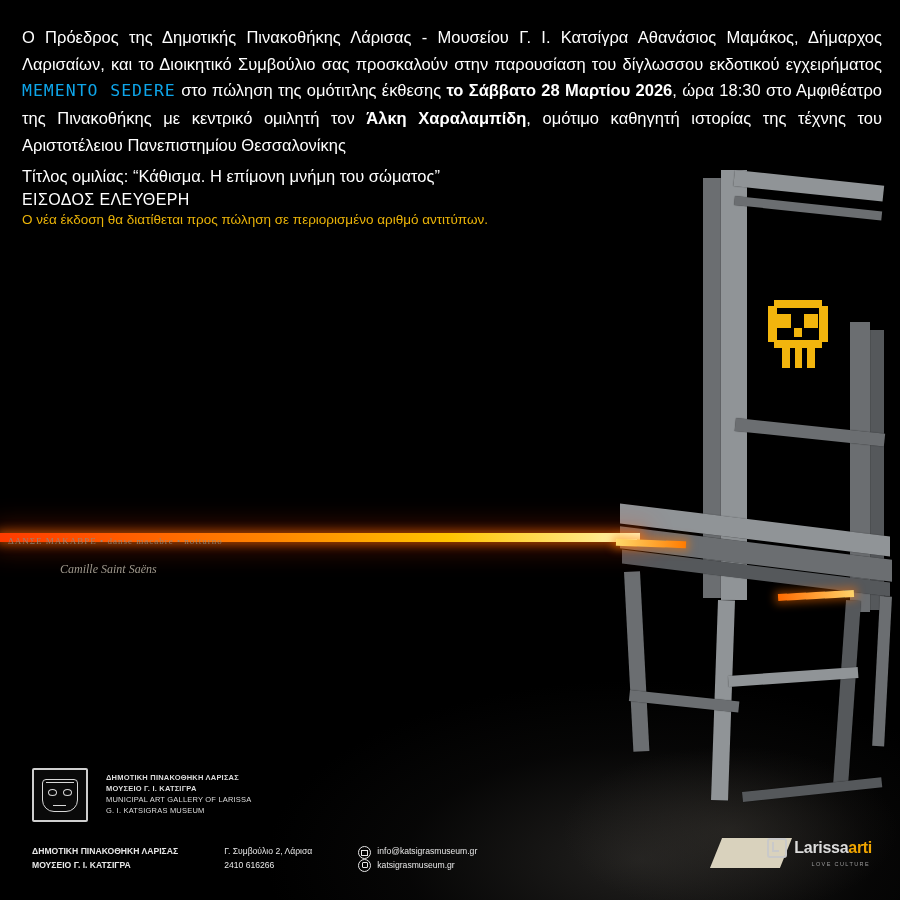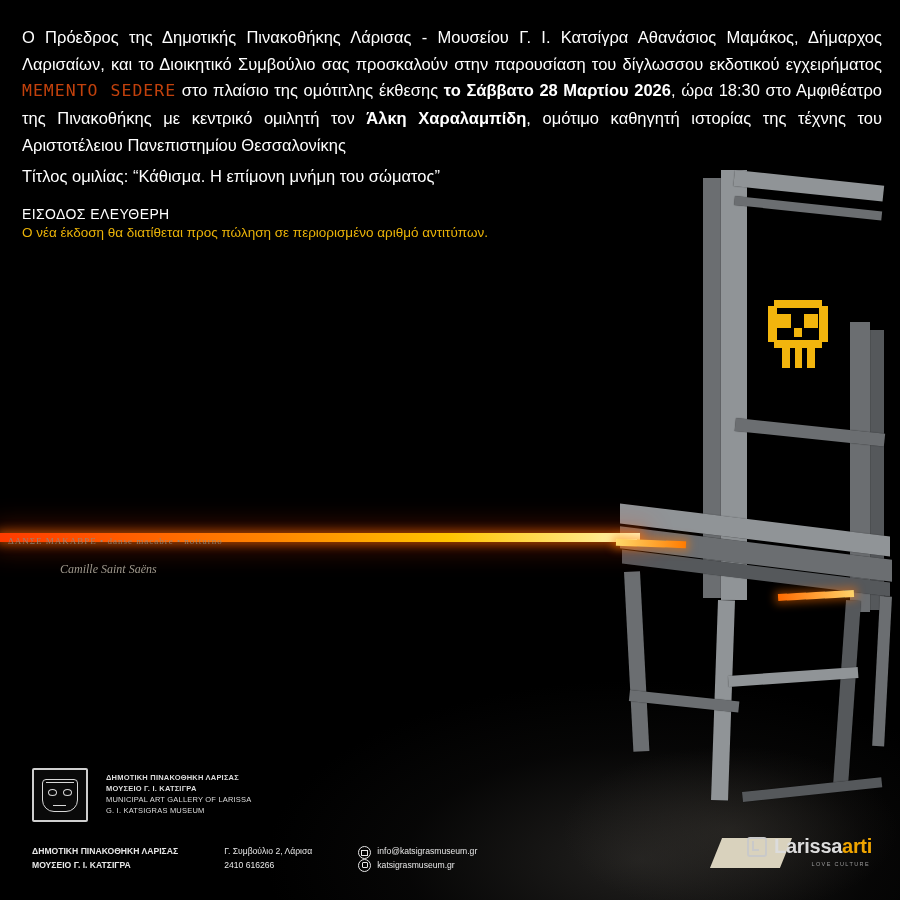--- a/index.html
+++ b/index.html
@@ -101,31 +101,31 @@
   .main-para {
     font-size: 16.5px;
     line-height: 1.62;
     text-align: justify;
     margin: 0;
   }
   .main-para b { font-weight: bold; }
   .memento {
     font-family: "DejaVu Sans Mono", monospace;
     letter-spacing: 1px;
-    color: #c2410c;
+    color: #0ea5e9;
   }
   .title-line {
     margin-top: 8px;
     font-size: 16.5px;
   }
   .title-line .lbl { font-weight: normal; text-align: right; }
   .title-line .ttl { font-weight: normal; }
   .free-entry {
-    margin-top: 20px;
-    font-size: 14px;
+    margin-top: 5px;
+    font-size: 16px;
     letter-spacing: 0.4px;
   }
   .note {
     margin-top: 3px;
     font-size: 13.5px;
     color: #eab308;
   }
 
   
   .footer {
@@ -260,21 +260,21 @@
     position: relative;
   }
   .la-mark::after {
     content: "";
     position: absolute; left: 3px; top: 2px;
     width: 5px; height: 8px;
     border-left: 2px solid #c9c9c9;
     border-bottom: 2px solid #c9c9c9;
   }
   .la-word {
-    font-size: 20px;
+    font-size: 16px;
     font-weight: bold;
     color: #dcdcdc;
     letter-spacing: -0.3px;
   }
   .la-word .arti { color: #f0a500; }
   .la-sub {
     position: absolute;
     right: 30px; bottom: 33px;
     font-size: 5.5px;
     color: #9a9a9a;
@@ -331,21 +331,21 @@
     <div class="neon-seat"></div>
 
     <div class="scribble" style="left:8px; top:536px; font-size:9px; letter-spacing:1px; color:#8e8a80;">ΔΑΝΣΕ ΜΑΚΑΒΡΕ • danse macabre • notturno</div>
     <div class="scribble" style="left:60px; top:562px; font-size:12px; font-style:italic;">Camille Saint Saëns</div>
   </div>
 
   <div class="text-block">
     <p class="main-para">
       <span>Ο Πρόεδρος της Δημοτικής Πινακοθήκης Λάρισας - Μουσείου Γ. Ι. Κατσίγρα Αθανάσιος Μαμάκος, Δήμαρχος Λαρισαίων, και το Διοικητικό Συμβούλιο σας προσκαλούν στην παρουσίαση του δίγλωσσου εκδοτικού εγχειρήματος</span>
       <span class="memento">MEMENTO SEDERE</span>
-      <span>στο πλαίσιο της ομότιτλης έκθεσης</span>
+      <span>στο πώληση της ομότιτλης έκθεσης</span>
       <b>το Σάββατο 28 Μαρτίου 2026</b><span>, ώρα 18:30 στο Αμφιθέατρο της Πινακοθήκης με κεντρικό ομιλητή τον</span>
       <b>Άλκη Χαραλαμπίδη</b><span>, ομότιμο καθηγητή ιστορίας της τέχνης του Αριστοτέλειου Πανεπιστημίου Θεσσαλονίκης</span>
     </p>
     <div class="title-line">
       <span class="lbl">Τίτλος ομιλίας:</span>
       <span class="ttl">“Κάθισμα. Η επίμονη μνήμη του σώματος”</span>
     </div>
     <div class="free-entry">ΕΙΣΟΔΟΣ ΕΛΕΥΘΕΡΗ</div>
     <div class="note">Ο νέα έκδοση θα διατίθεται προς πώληση σε περιορισμένο αριθμό αντιτύπων.</div>
   </div>

